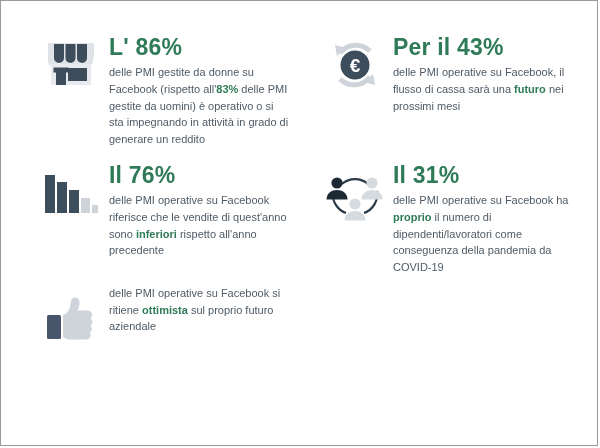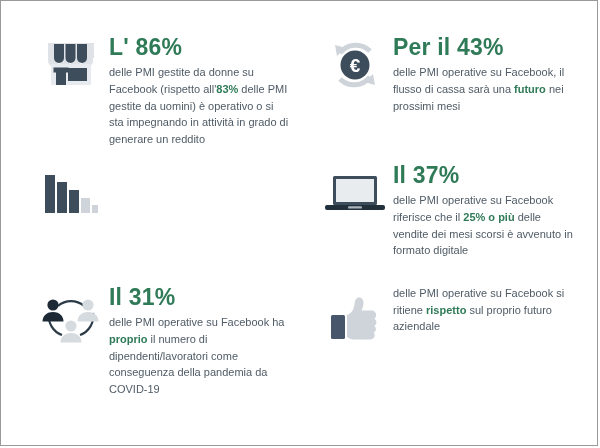--- a/index.html
+++ b/index.html
@@ -124,36 +124,26 @@
     <div class="stat r2">
       <div class="icon-wrap">
         <svg width="56" height="42" viewBox="0 0 56 42" aria-hidden="true">
           <rect x="2" y="2" width="10" height="38" fill="#3e4d5c"></rect>
           <rect x="14" y="9" width="10" height="31" fill="#3e4d5c"></rect>
           <rect x="26" y="17" width="10" height="23" fill="#3e4d5c"></rect>
           <rect x="38" y="25" width="9" height="15" fill="#ced4da"></rect>
           <rect x="49" y="32" width="6" height="8" fill="#ced4da"></rect>
         </svg>
       </div>
+      <div class="txt">
+        <p class="headline">Il 76%</p>
+        <p class="body">delle PMI operative su Facebook riferisce che le vendite di quest'anno sono <b>inferiori</b> rispetto all'anno precedente</p>
+      </div>
     </div>
 
-    <div class="stat r2">
-      <div class="icon-wrap">
-        <svg width="62" height="42" viewBox="0 0 62 42" aria-hidden="true">
-          <rect x="9" y="3" width="44" height="29" rx="1.5" fill="#3e4d5c"></rect>
-          <rect x="12" y="6" width="38" height="23" fill="#e9ecef"></rect>
-          <rect x="1" y="32" width="60" height="5" rx="2" fill="#22303c"></rect>
-          <rect x="24" y="33.2" width="14" height="2.4" rx="1.2" fill="#aeb6bd"></rect>
-        </svg>
-      </div>
-      <div class="txt">
-        <p class="headline">Il 37%</p>
-        <p class="body">delle PMI operative su Facebook riferisce che il <b>25% o più</b> delle vendite dei mesi scorsi è avvenuto in formato digitale</p>
-      </div>
-    </div>
 
     <div class="stat r3">
       <div class="icon-wrap">
         <svg width="60" height="50" viewBox="0 0 60 50" aria-hidden="true">
           <path d="M17 11 A20 20 0 0 1 43 11" stroke="#2b3a47" stroke-width="2.2" fill="none"></path>
           <path d="M8 18 A20 20 0 0 0 21 40" stroke="#2b3a47" stroke-width="2.2" fill="none"></path>
           <path d="M52 18 A20 20 0 0 1 39 40" stroke="#2b3a47" stroke-width="2.2" fill="none"></path>
           <g fill="#1d2a36">
             <circle cx="12" cy="10" r="5.6"></circle>
             <path d="M12 17 c-7 0 -10.5 4.6 -10.5 9.6 h21 c0 -5 -3.5 -9.6 -10.5 -9.6 z"></path>
@@ -175,18 +165,18 @@
     </div>
 
     <div class="stat r3">
       <div class="icon-wrap">
         <svg width="52" height="48" viewBox="0 0 52 48" aria-hidden="true">
           <rect x="2" y="20" width="14" height="24" rx="1.5" fill="#47566b"></rect>
           <path d="M18 20 c5 -2 7 -6 7.5 -11 c0.4 -4 1.8 -6.5 4.6 -6.5 c2.8 0 4.4 2.4 4.4 5.6 c0 2.8 -1 5.2 -2 7.4 h9.5 c3 0 5.2 2 5.2 4.6 c0 1.5 -0.7 2.8 -1.8 3.6 c1.3 0.8 2 2 2 3.5 c0 1.6 -0.8 2.9 -2.1 3.6 c1 0.8 1.6 1.9 1.6 3.2 c0 1.6 -0.9 2.9 -2.3 3.5 c0.7 0.7 1.1 1.6 1.1 2.7 c0 2.4 -2 4.3 -5 4.3 H26 c-4 0 -6.2 -1.2 -8 -2.6 z" fill="#ced4da"></path>
         </svg>
       </div>
       <div class="txt">
-        <p class="body">delle PMI operative su Facebook si ritiene <b>rispetto</b> sul proprio futuro aziendale</p>
+        <p class="body">delle PMI operative su Facebook si ritiene <b>ottimista</b> sul proprio futuro aziendale</p>
       </div>
     </div>
 
   </div>
 </div>
 
 </body></html>

